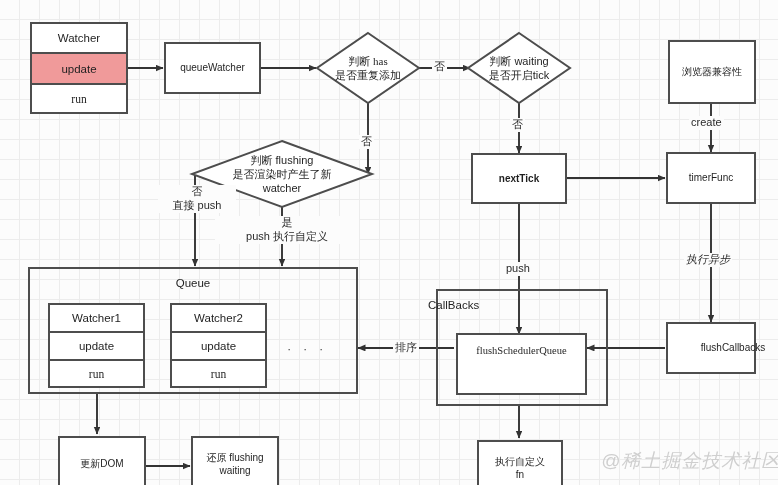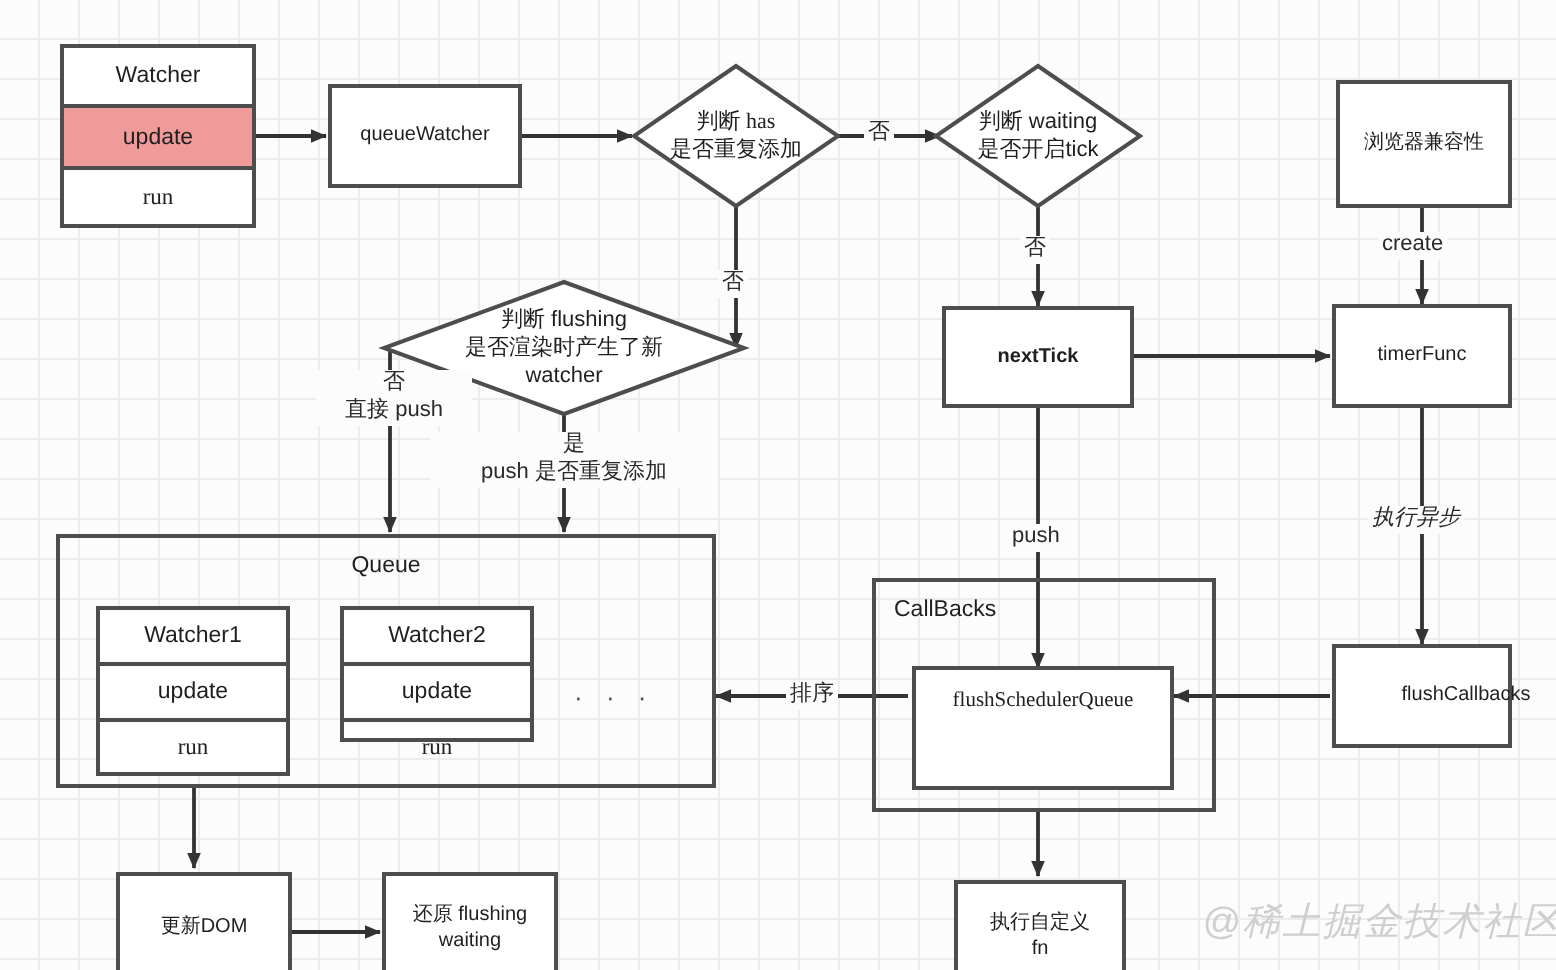--- a/index.html
+++ b/index.html
@@ -155,30 +155,30 @@
 
   <div class="group" style="left:28px;top:267px;width:330px;height:127px;"></div>
   <div class="group-title" style="left:28px;top:277px;width:330px;text-align:center;">Queue</div>
 
   <div class="stack" style="left:48px;top:303px;width:97px;height:85px;">
     <div class="cell" style="height:28px;">Watcher1</div>
     <div class="cell" style="height:28px;">update</div>
     <div class="cell" style="height:25px;">run</div>
   </div>
 
-  <div class="stack" style="left:170px;top:303px;width:97px;height:68px;">
+  <div class="stack" style="left:170px;top:303px;width:97px;height:85px;">
     <div class="cell" style="height:28px;">Watcher2</div>
     <div class="cell" style="height:28px;">update</div>
     <div class="cell" style="height:25px;">run</div>
   </div>
 
   <div class="dots" style="left:287px;top:341px;">· · ·</div>
 
   <div class="group" style="left:436px;top:289px;width:172px;height:117px;"></div>
-  <div class="group-title" style="left:447px;top:299px;">CallBacks</div>
+  <div class="group-title" style="left:428px;top:299px;">CallBacks</div>
 
   <div class="stack" style="left:456px;top:333px;width:131px;height:62px;">
     <div class="cell" style="height:31px;font-size:10.5px;">flushSchedulerQueue</div>
   </div>
 
   <div class="node" style="left:58px;top:436px;width:88px;height:56px;">更新DOM</div>
 
   <div class="node" style="left:191px;top:436px;width:88px;height:56px;">
     <span>
       <span>还原 flushing</span><br>
@@ -199,21 +199,21 @@
 
   <div class="elabel" style="left:510px;top:118px;">否</div>
 
   <div class="elabel" style="left:158px;top:185px;width:74px;text-align:center;">
     <span>否</span><br>
     <span>直接 push</span>
   </div>
 
   <div class="elabel" style="left:215px;top:216px;width:140px;text-align:center;">
     <span>是</span><br>
-    <span>push 是否重复添加</span>
+    <span>push 执行自定义</span>
   </div>
 
   <div class="elabel" style="left:689px;top:116px;">create</div>
 
   <div class="elabel" style="left:684px;top:253px;font-style:italic;">执行异步</div>
 
   <div class="elabel" style="left:504px;top:262px;">push</div>
 
   <div class="elabel" style="left:393px;top:341px;">排序</div>
 

